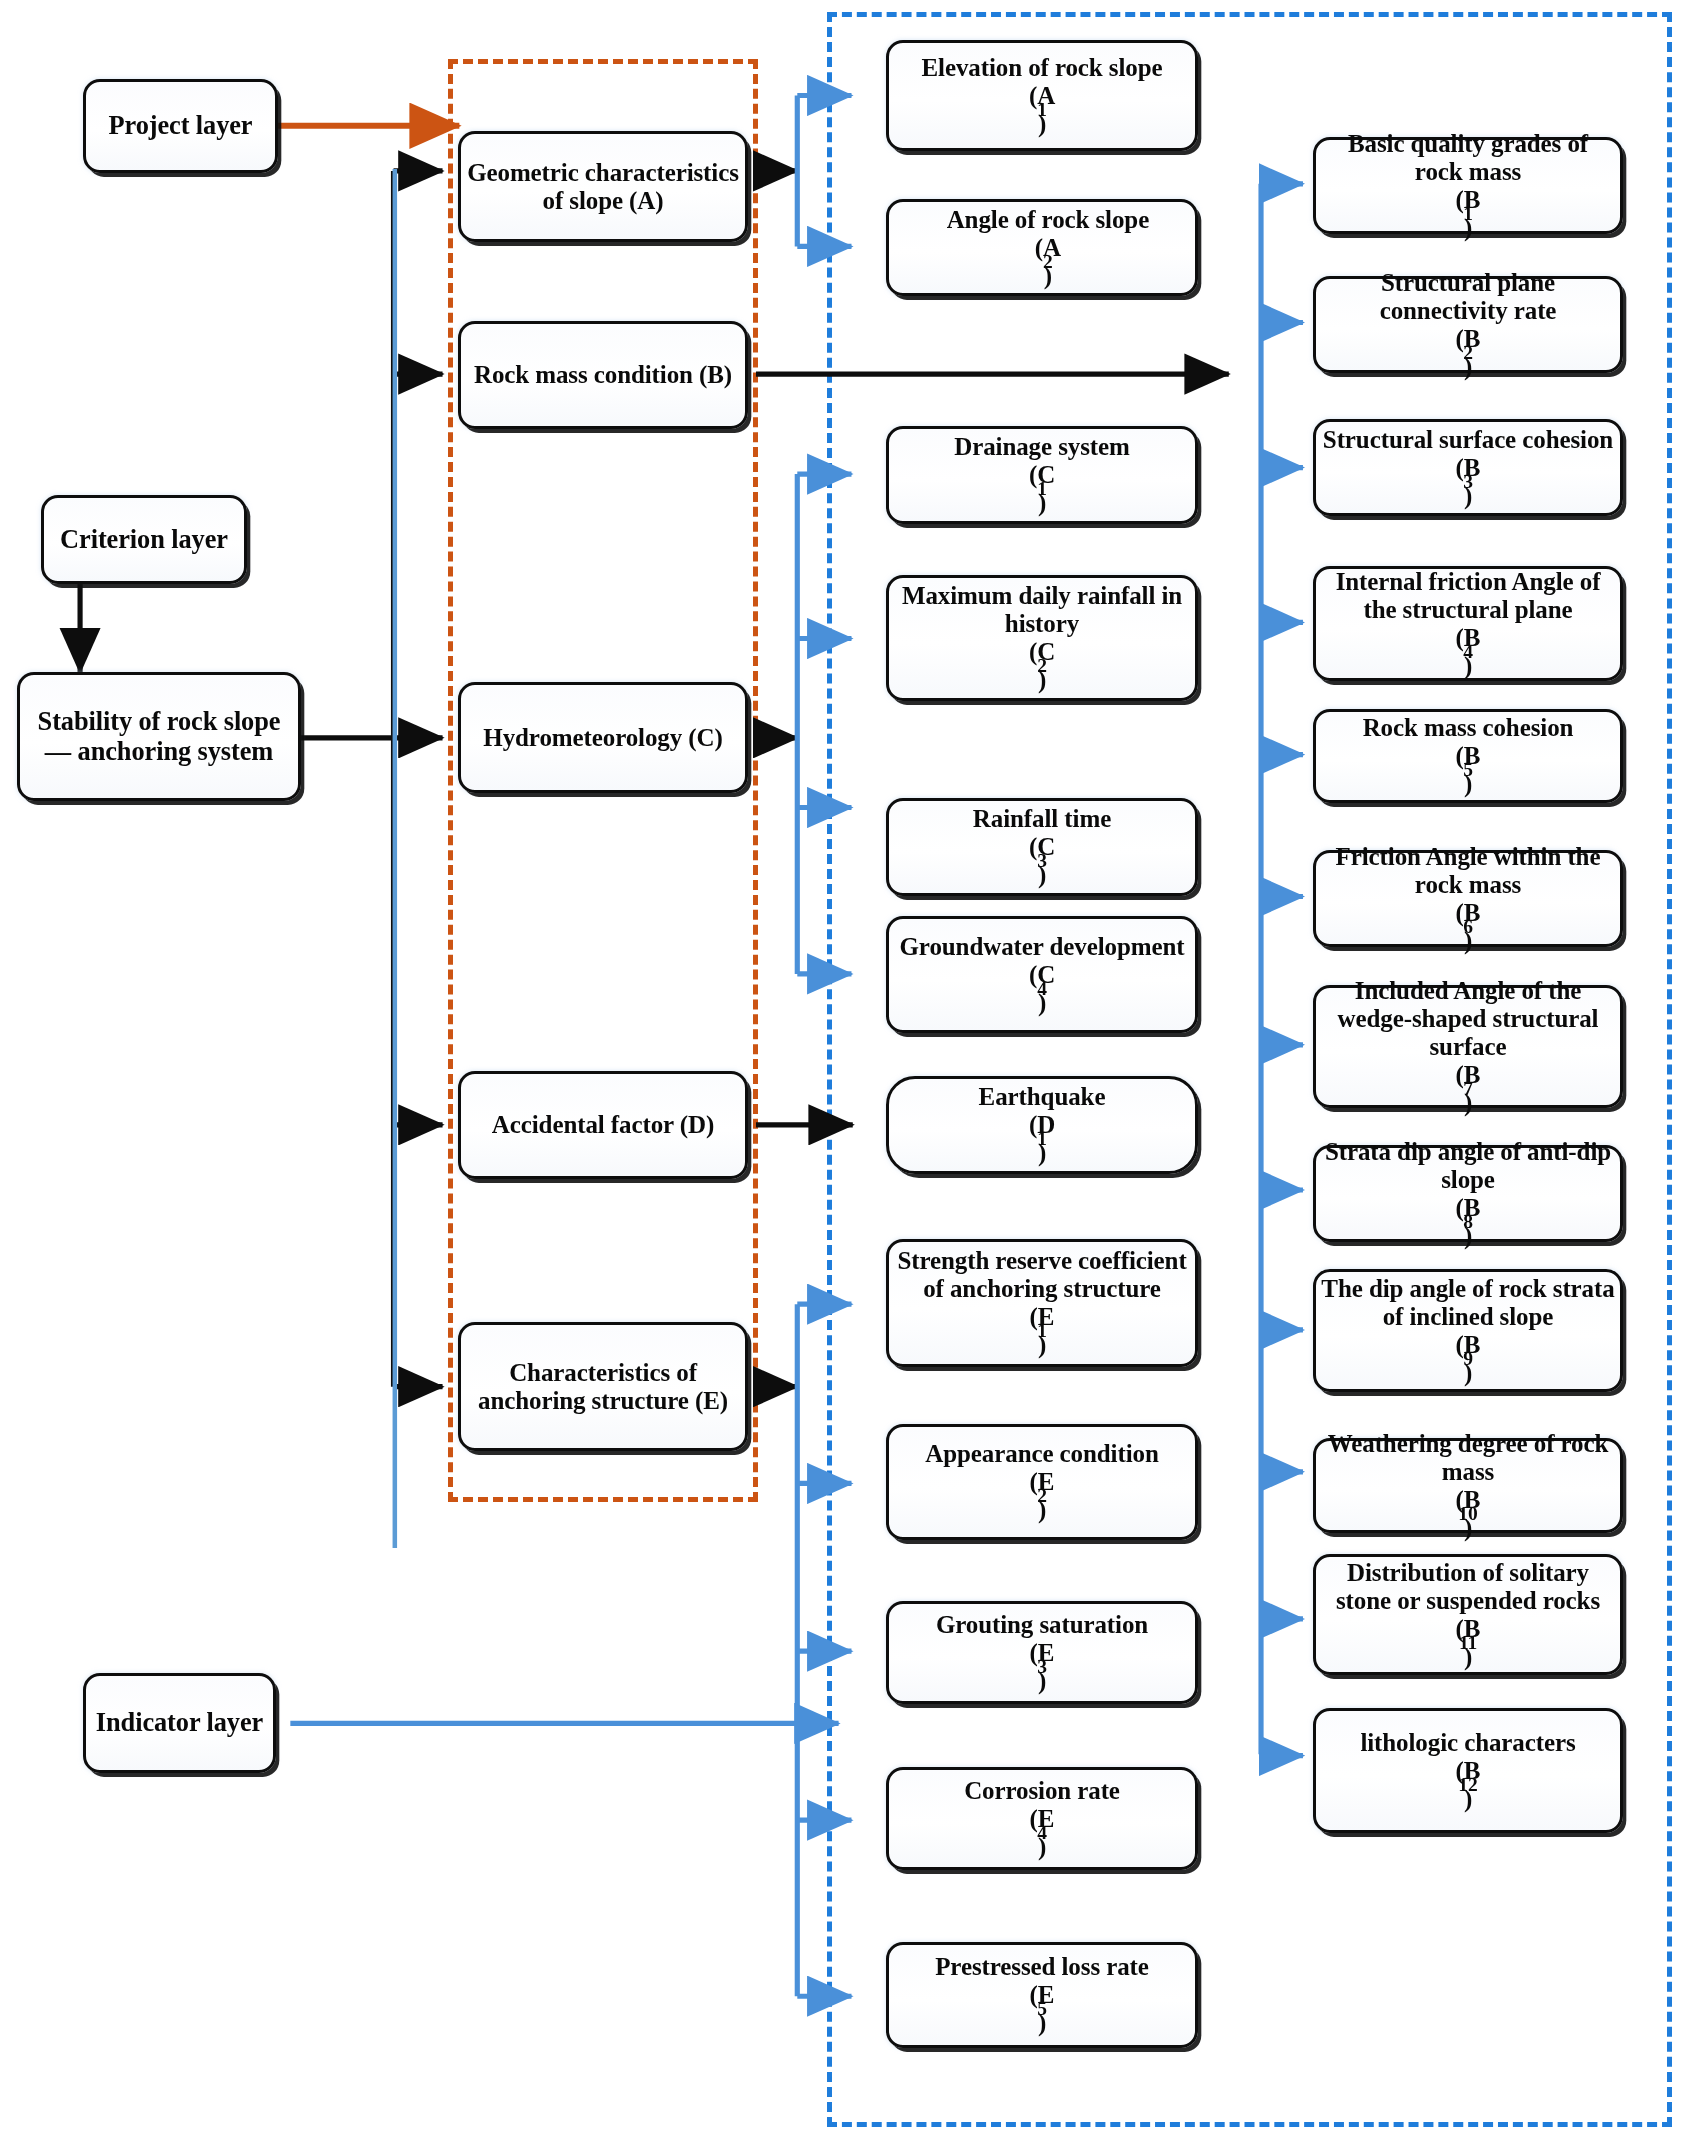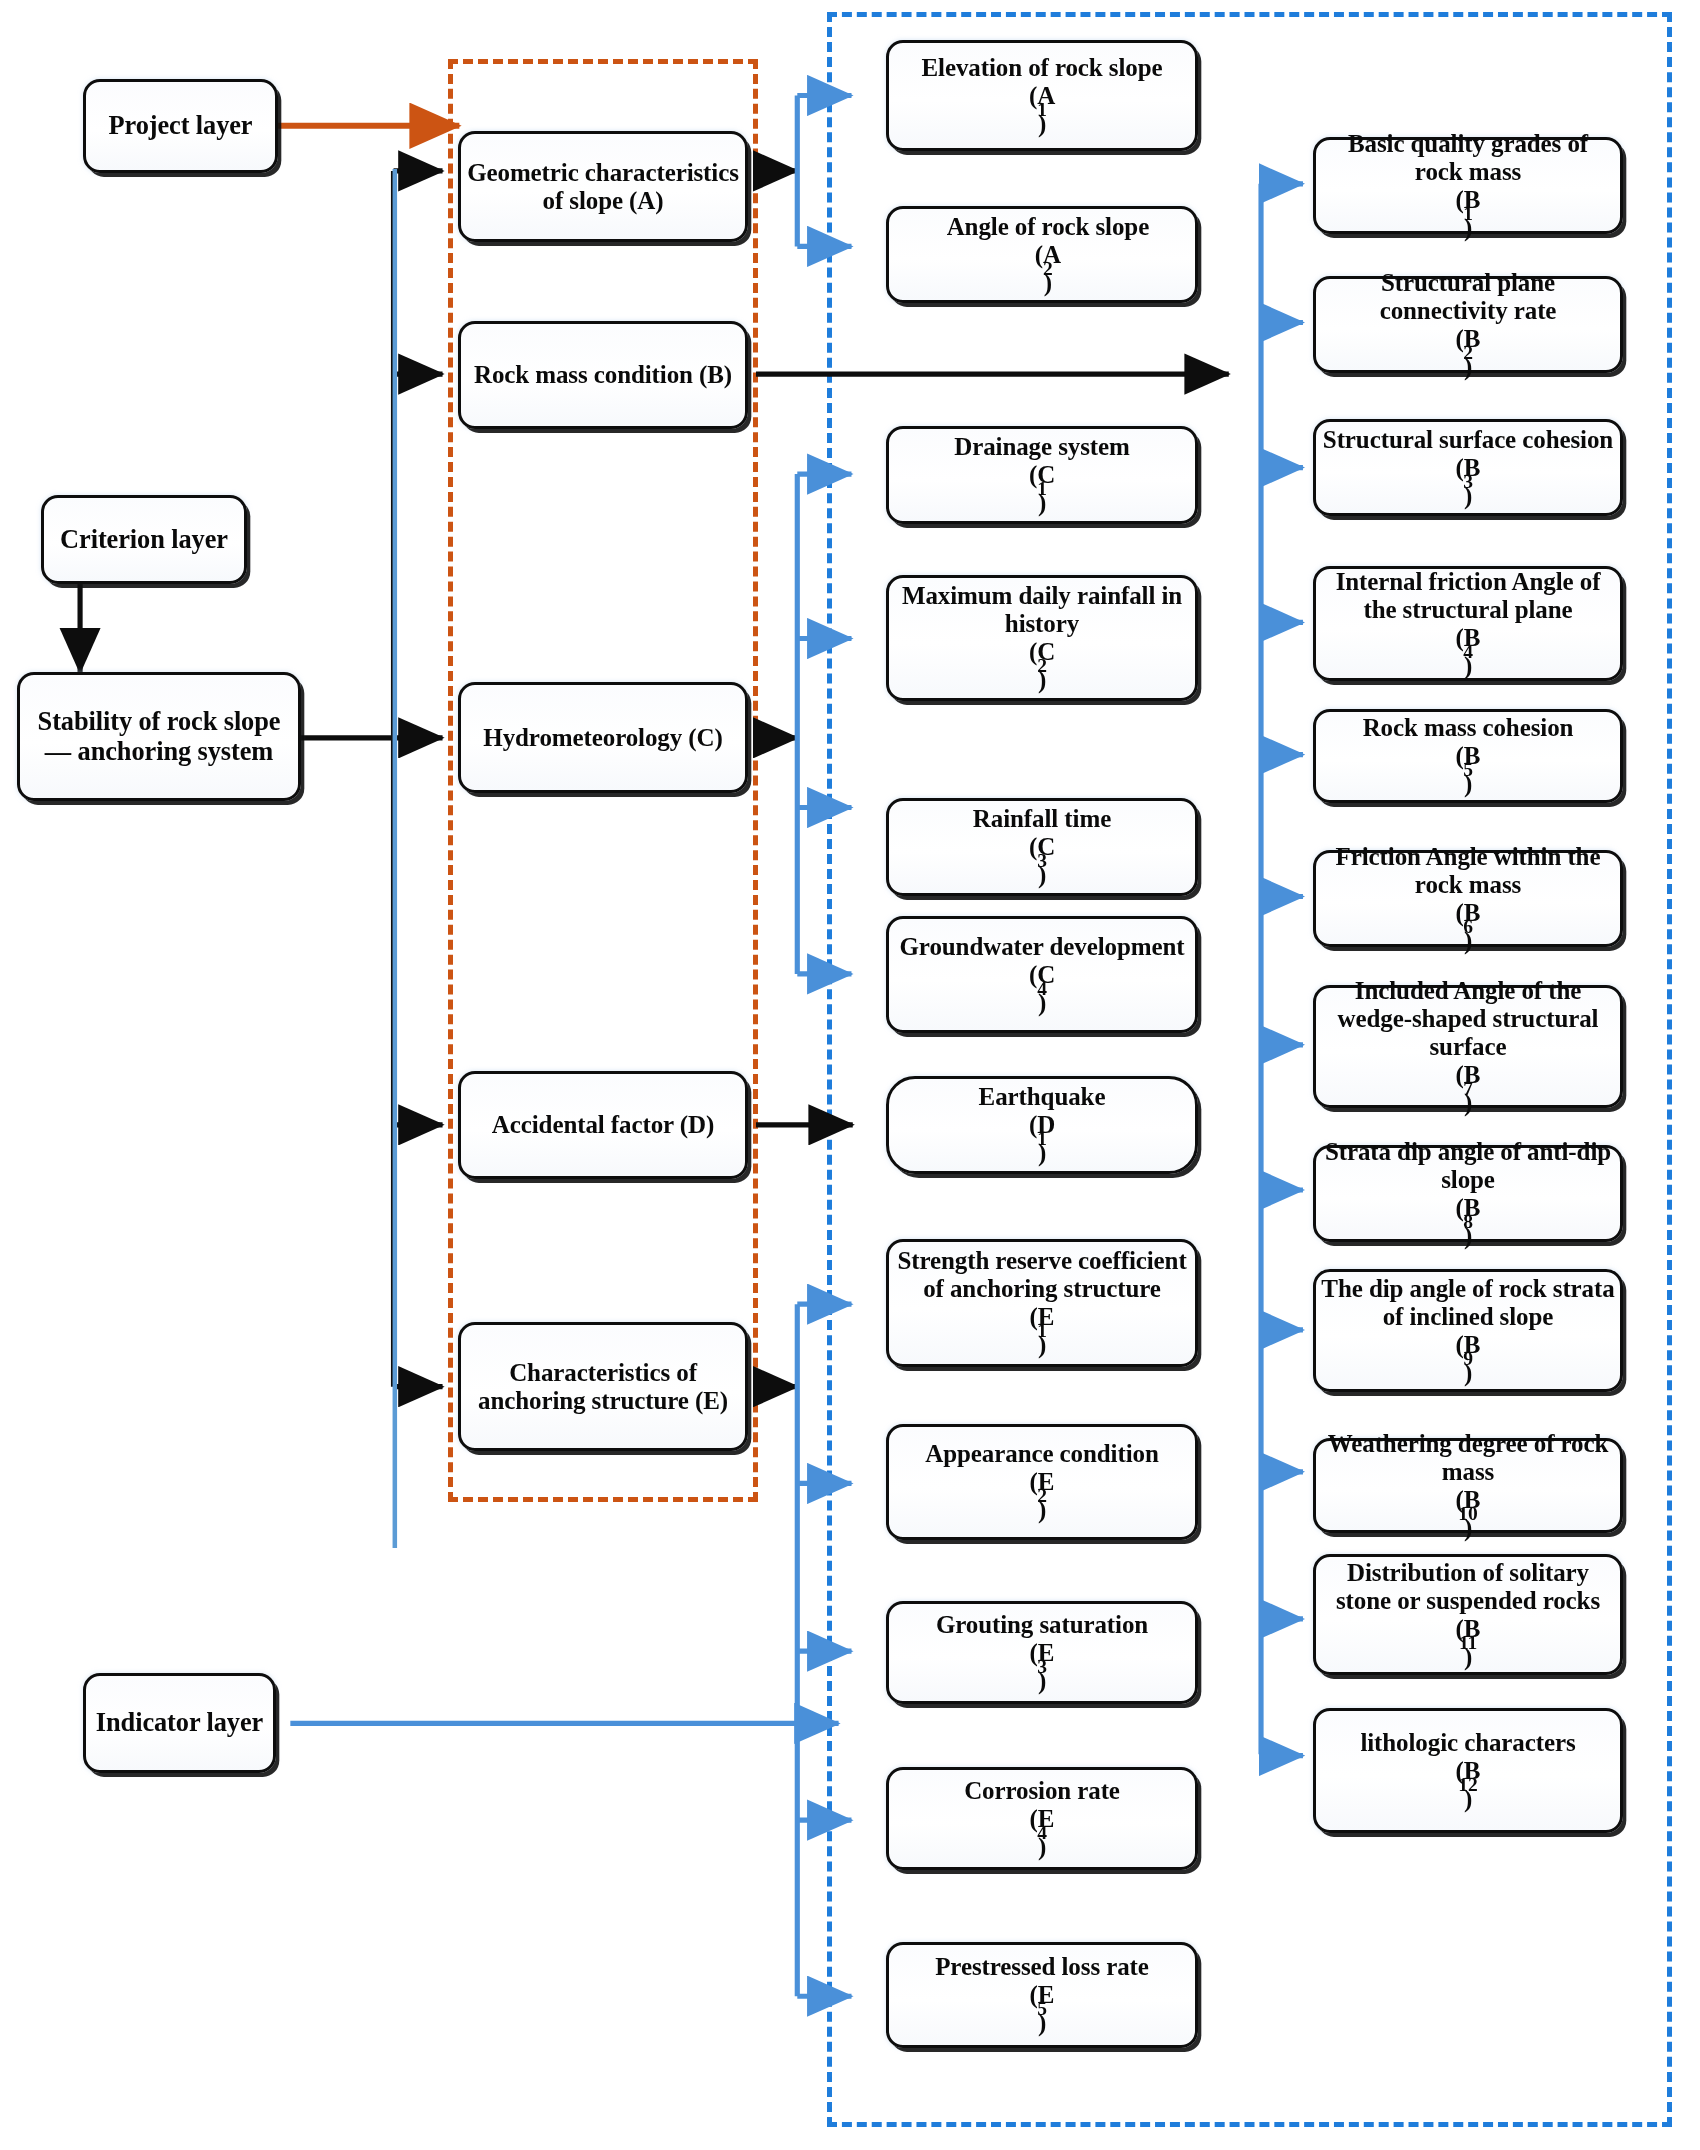--- a/index.html
+++ b/index.html
@@ -138,21 +138,21 @@
   <div class="node" style="left:458px; top:1071px; width:290px; height:108px; font-size:25px;">
     <span>Accidental factor (D)</span>
   </div>
   <div class="node" style="left:458px; top:1322px; width:290px; height:129px; font-size:25px;">
     <span>Characteristics of anchoring structure (E)</span>
   </div>
 
   <div class="node ind-mid" style="left:886px; top:40px; width:312px; height:111px; font-size:25px;">
       <span>Elevation of rock slope<br><span>(A<span class="sub">1</span>)</span></span>
     </div>
-  <div class="node ind-mid" style="left:886px; top:206px; width:312px; height:97px; font-size:25px;padding-left:17px;">
+  <div class="node ind-mid" style="left:886px; top:199px; width:312px; height:97px; font-size:25px;padding-left:17px;">
       <span>Angle of rock slope<br><span>(A<span class="sub">2</span>)</span></span>
     </div>
   <div class="node ind-mid" style="left:886px; top:426px; width:312px; height:98px; font-size:25px;">
       <span>Drainage system<br><span>(C<span class="sub">1</span>)</span></span>
     </div>
   <div class="node ind-mid" style="left:886px; top:575px; width:312px; height:126px; font-size:25px;">
       <span>Maximum daily rainfall in history<span>(C<span class="sub">2</span>)</span></span>
     </div>
   <div class="node ind-mid" style="left:886px; top:758px; width:312px; height:98px; font-size:25px;margin-top:40px;">
       <span>Rainfall time<br><span>(C<span class="sub">3</span>)</span></span>

